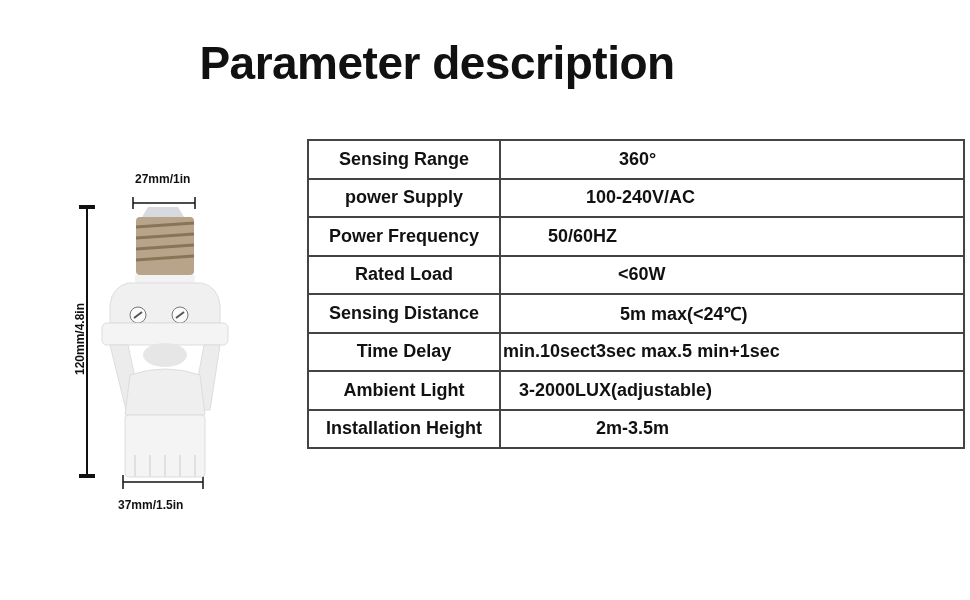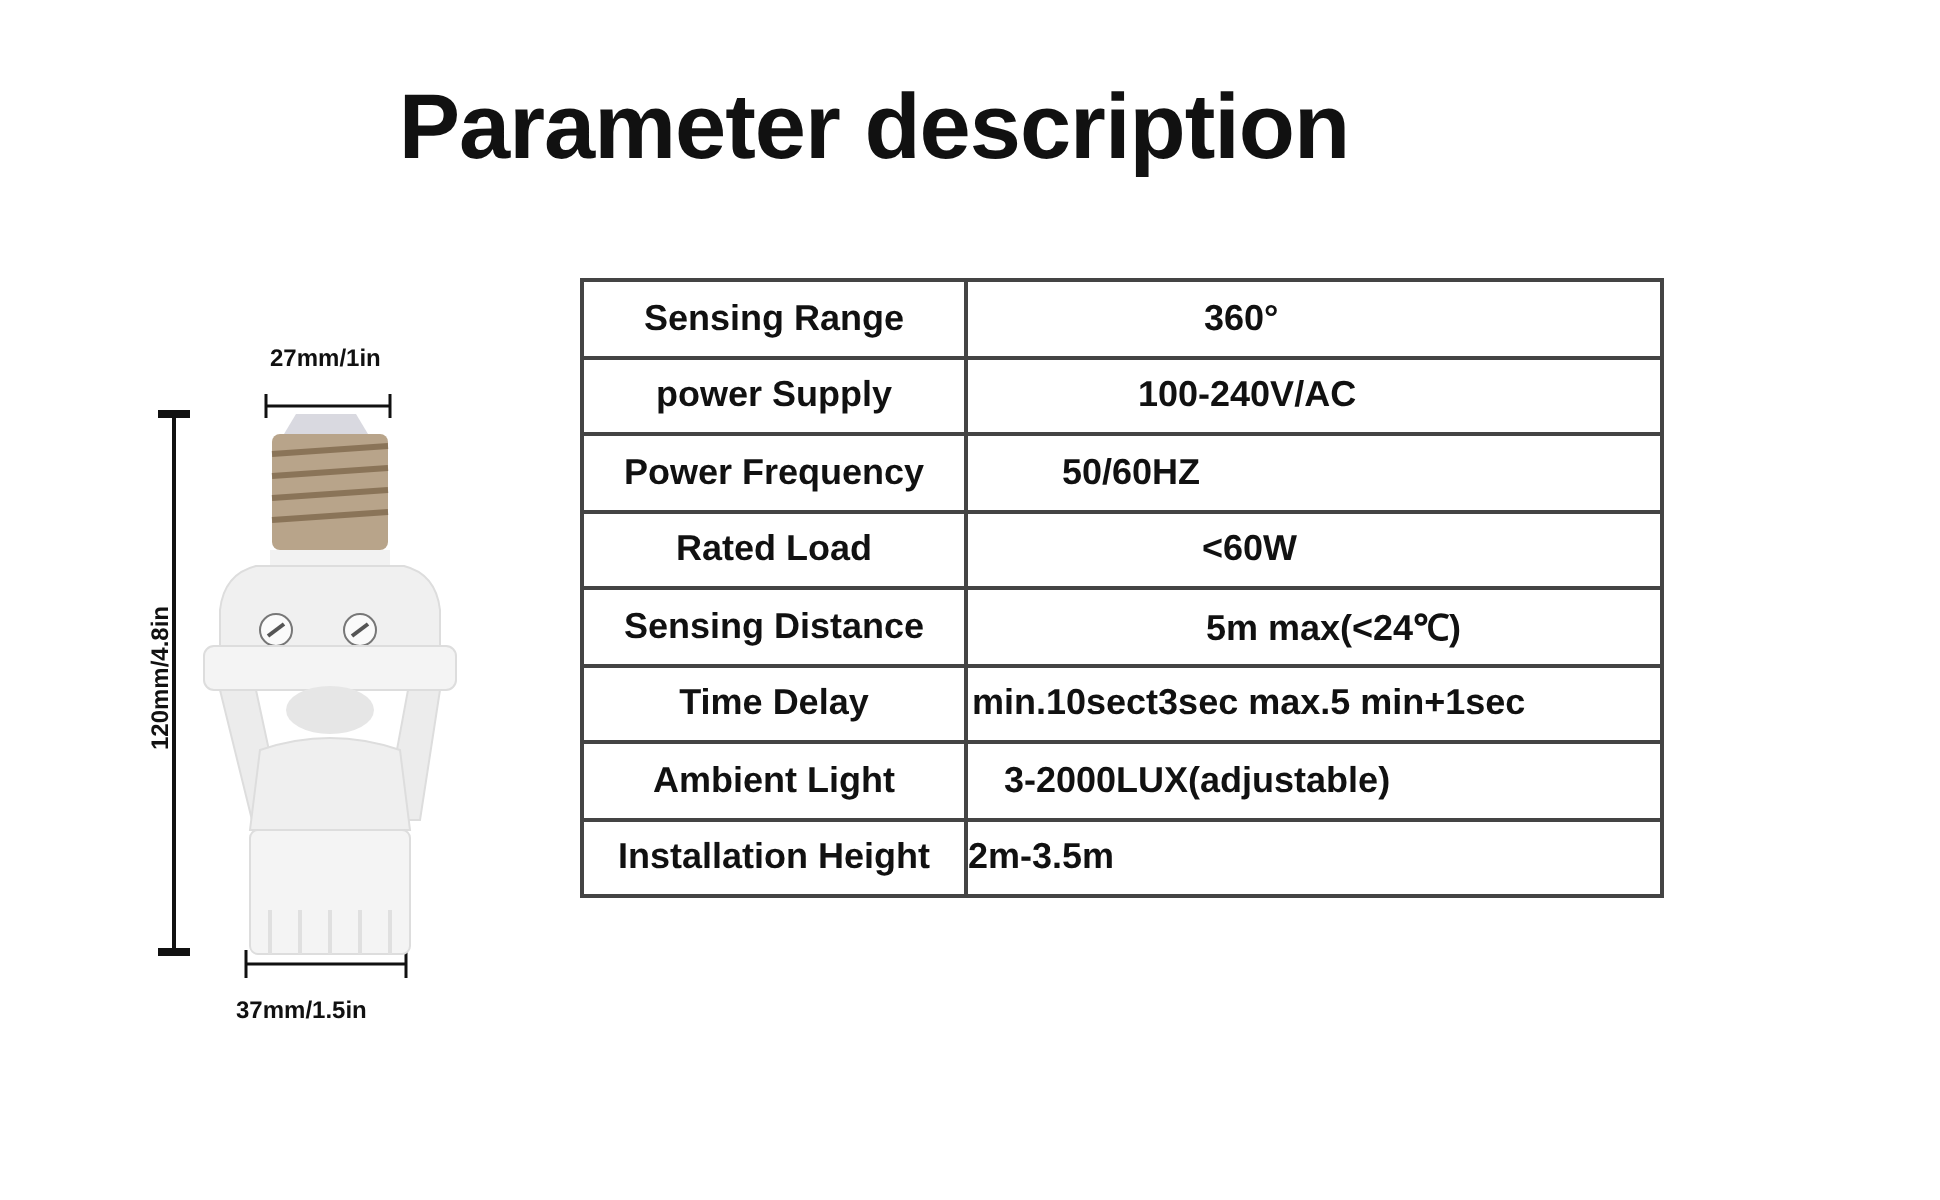--- a/index.html
+++ b/index.html
@@ -1,18 +1,18 @@
 <!DOCTYPE html>
 <html><head>
 <meta charset="utf-8">
 <style>
   html,body{margin:0;padding:0;background:#fff;}
   body{width:970px;height:600px;position:relative;overflow:hidden;font-family:"Liberation Sans",sans-serif;color:#111;}
   .title{position:absolute;left:0;width:874px;top:36px;text-align:center;font-size:46px;font-weight:bold;letter-spacing:-0.5px;}
-  .spec-table{position:absolute;left:290px;top:139px;width:542px;border-collapse:collapse;}
+  .spec-table{position:absolute;left:307px;top:139px;width:658px;border-collapse:collapse;}
   .spec-table td{border:2px solid #444;height:36.5px;padding:0;font-weight:bold;font-size:18px;}
   .spec-table td.k{width:190px;text-align:center;}
   .spec-table td.v{padding-left:0;}
   .product{position:absolute;left:70px;top:165px;width:180px;height:350px;}
   .dim{position:absolute;font-size:12px;font-weight:bold;}
 </style>
 </head>
 <body>
 
 <div class="title">Parameter description</div>
@@ -94,16 +94,16 @@
       <tr>
         <td class="k">Time Delay</td>
         <td class="v"><span style="padding-left: 2px;">min.10sect3sec max.5 min+1sec</span></td>
       </tr>
       <tr>
         <td class="k">Ambient Light</td>
         <td class="v"><span style="padding-left: 18px;">3-2000LUX(adjustable)</span></td>
       </tr>
       <tr>
         <td class="k">Installation Height</td>
-        <td class="v"><span style="">2m-3.5m</span></td>
+        <td class="v"><span style="padding-left: 95px;">2m-3.5m</span></td>
       </tr>
     </tbody>
 </table>
 
 </body></html>

